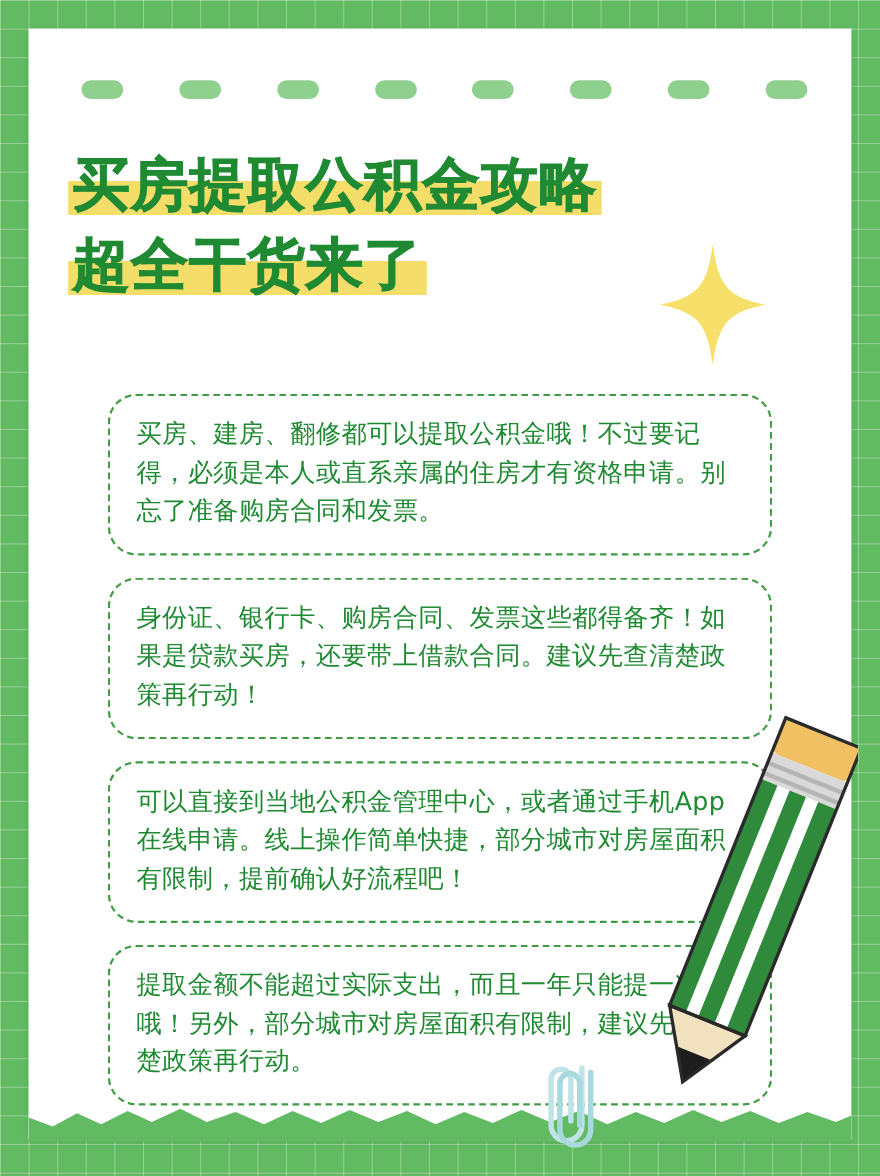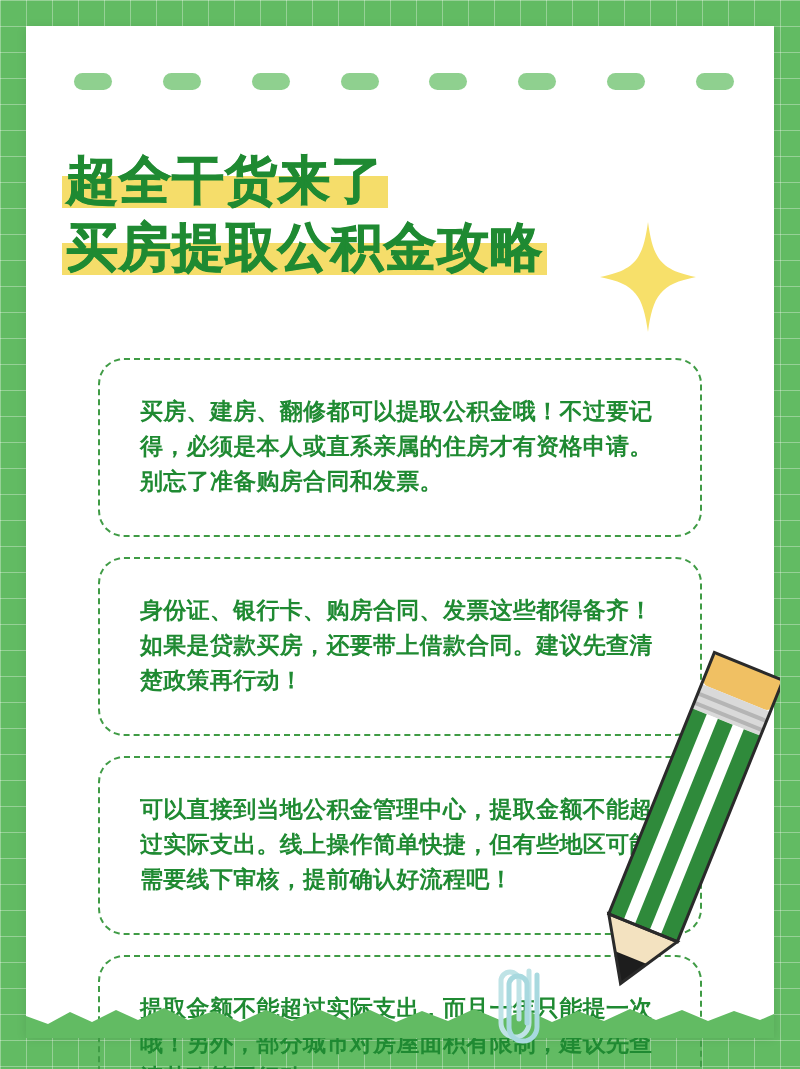--- a/index.html
+++ b/index.html
@@ -115,25 +115,25 @@
     width: 604px;
   }
   .card {
     border: 2px dashed #3f9b45;
     border-radius: 26px;
     padding: 18px 24px 20px 24px;
     margin-bottom: 20px;
     box-sizing: border-box;
   }
   .card p {
-    margin: 16px;
+    margin: 0;
     font-size: 23px;
     line-height: 1.52;
     color: #1f8a32;
-    font-weight: bold;
+    font-weight: normal;
     font-family: "DejaVu Sans", "Liberation Sans", sans-serif;
     letter-spacing: 0.3px;
   }
 
   
   .pencil {
     position: absolute;
     right: -6px;
     top: 598px;
     width: 190px;
@@ -164,43 +164,43 @@
       <span class="hole"></span>
       <span class="hole"></span>
       <span class="hole"></span>
       <span class="hole"></span>
       <span class="hole"></span>
       <span class="hole"></span>
       <span class="hole"></span>
     </div>
 
     <div class="title-wrap">
+      <span class="title-line">
+        <span class="hl">买房提取公积金攻略</span>
+      </span>
       <span class="title-line second">
         <span class="hl">超全干货来了</span>
-      </span>
-      <span class="title-line">
-        <span class="hl">买房提取公积金攻略</span>
       </span>
     </div>
 
     <div class="sparkle">
       <svg viewBox="0 0 96 110" xmlns="http://www.w3.org/2000/svg">
         <path d="M48 0 C53 36 60 48 96 55 C60 62 53 74 48 110 C43 74 36 62 0 55 C36 48 43 36 48 0 Z" fill="#f7e06a"></path>
       </svg>
     </div>
 
     <div class="cards">
       <div class="card">
         <p>买房、建房、翻修都可以提取公积金哦！不过要记得，必须是本人或直系亲属的住房才有资格申请。别忘了准备购房合同和发票。</p>
       </div>
       <div class="card">
         <p>身份证、银行卡、购房合同、发票这些都得备齐！如果是贷款买房，还要带上借款合同。建议先查清楚政策再行动！</p>
       </div>
       <div class="card">
-        <p>可以直接到当地公积金管理中心，提取金额不能超过实际支出。线上操作简单快捷，但有些地区可能需要线下审核，提前确认好流程吧！</p>
+        <p>可以直接到当地公积金管理中心，或者通过手机App在线申请。线上操作简单快捷，部分城市对房屋面积有限制，提前确认好流程吧！</p>
       </div>
       <div class="card">
         <p>提取金额不能超过实际支出，而且一年只能提一次哦！另外，部分城市对房屋面积有限制，建议先查清楚政策再行动。</p>
       </div>
     </div>
 
     <div class="pencil">
       <svg viewBox="0 0 190 400" xmlns="http://www.w3.org/2000/svg">
         <g transform="rotate(22 95 200)">
 

